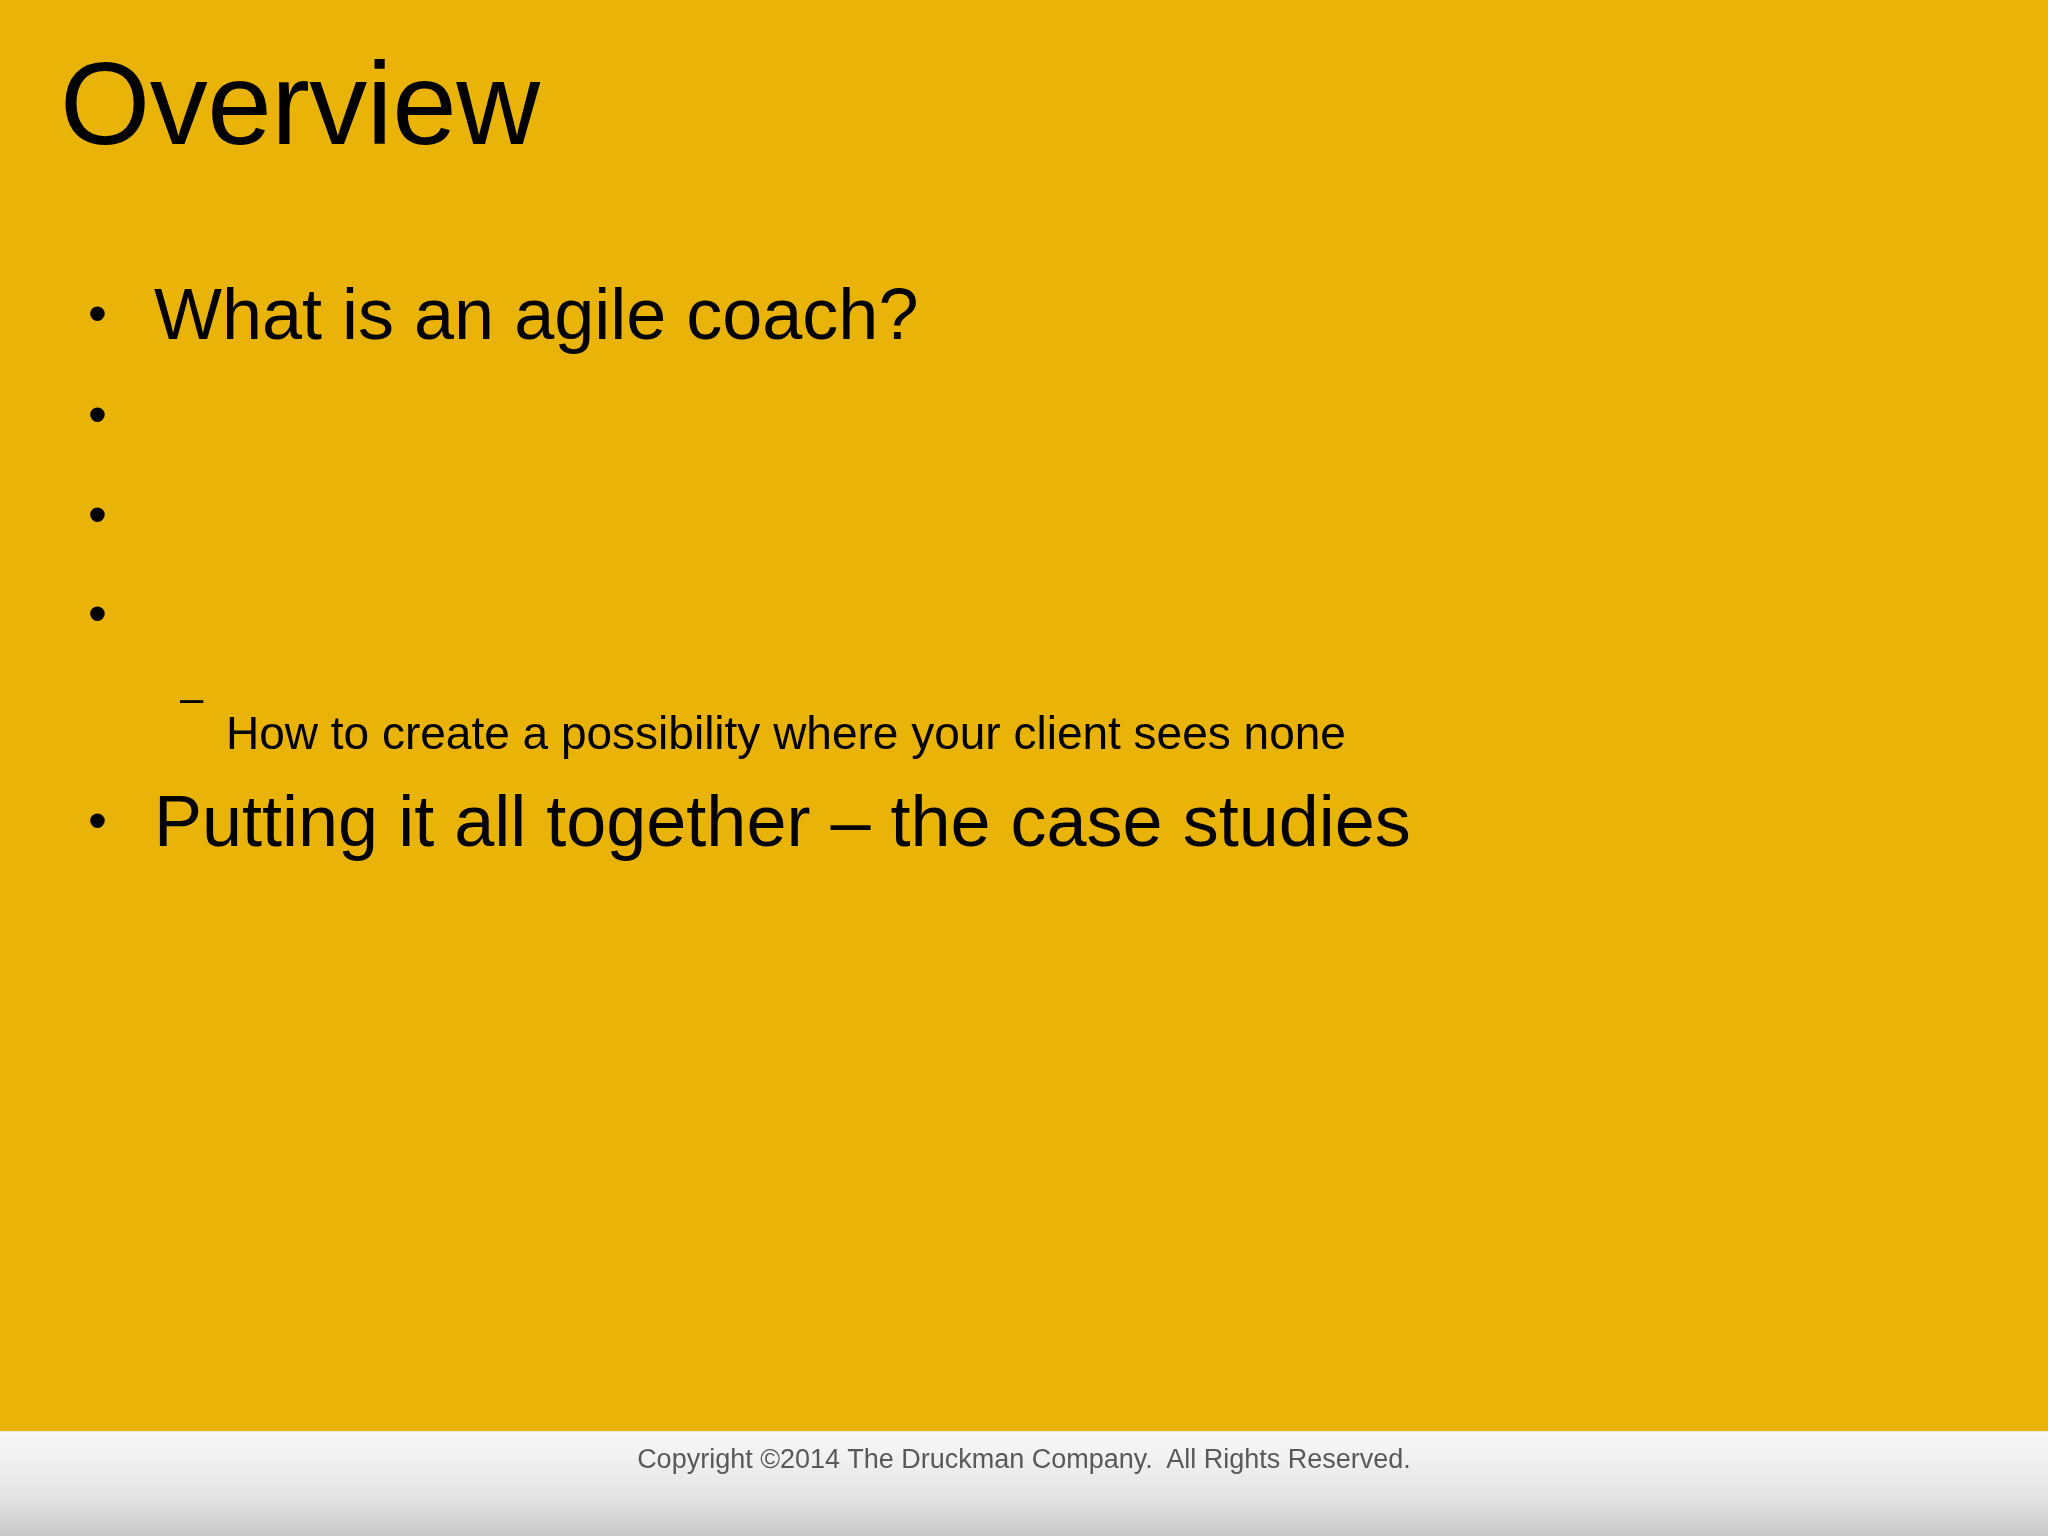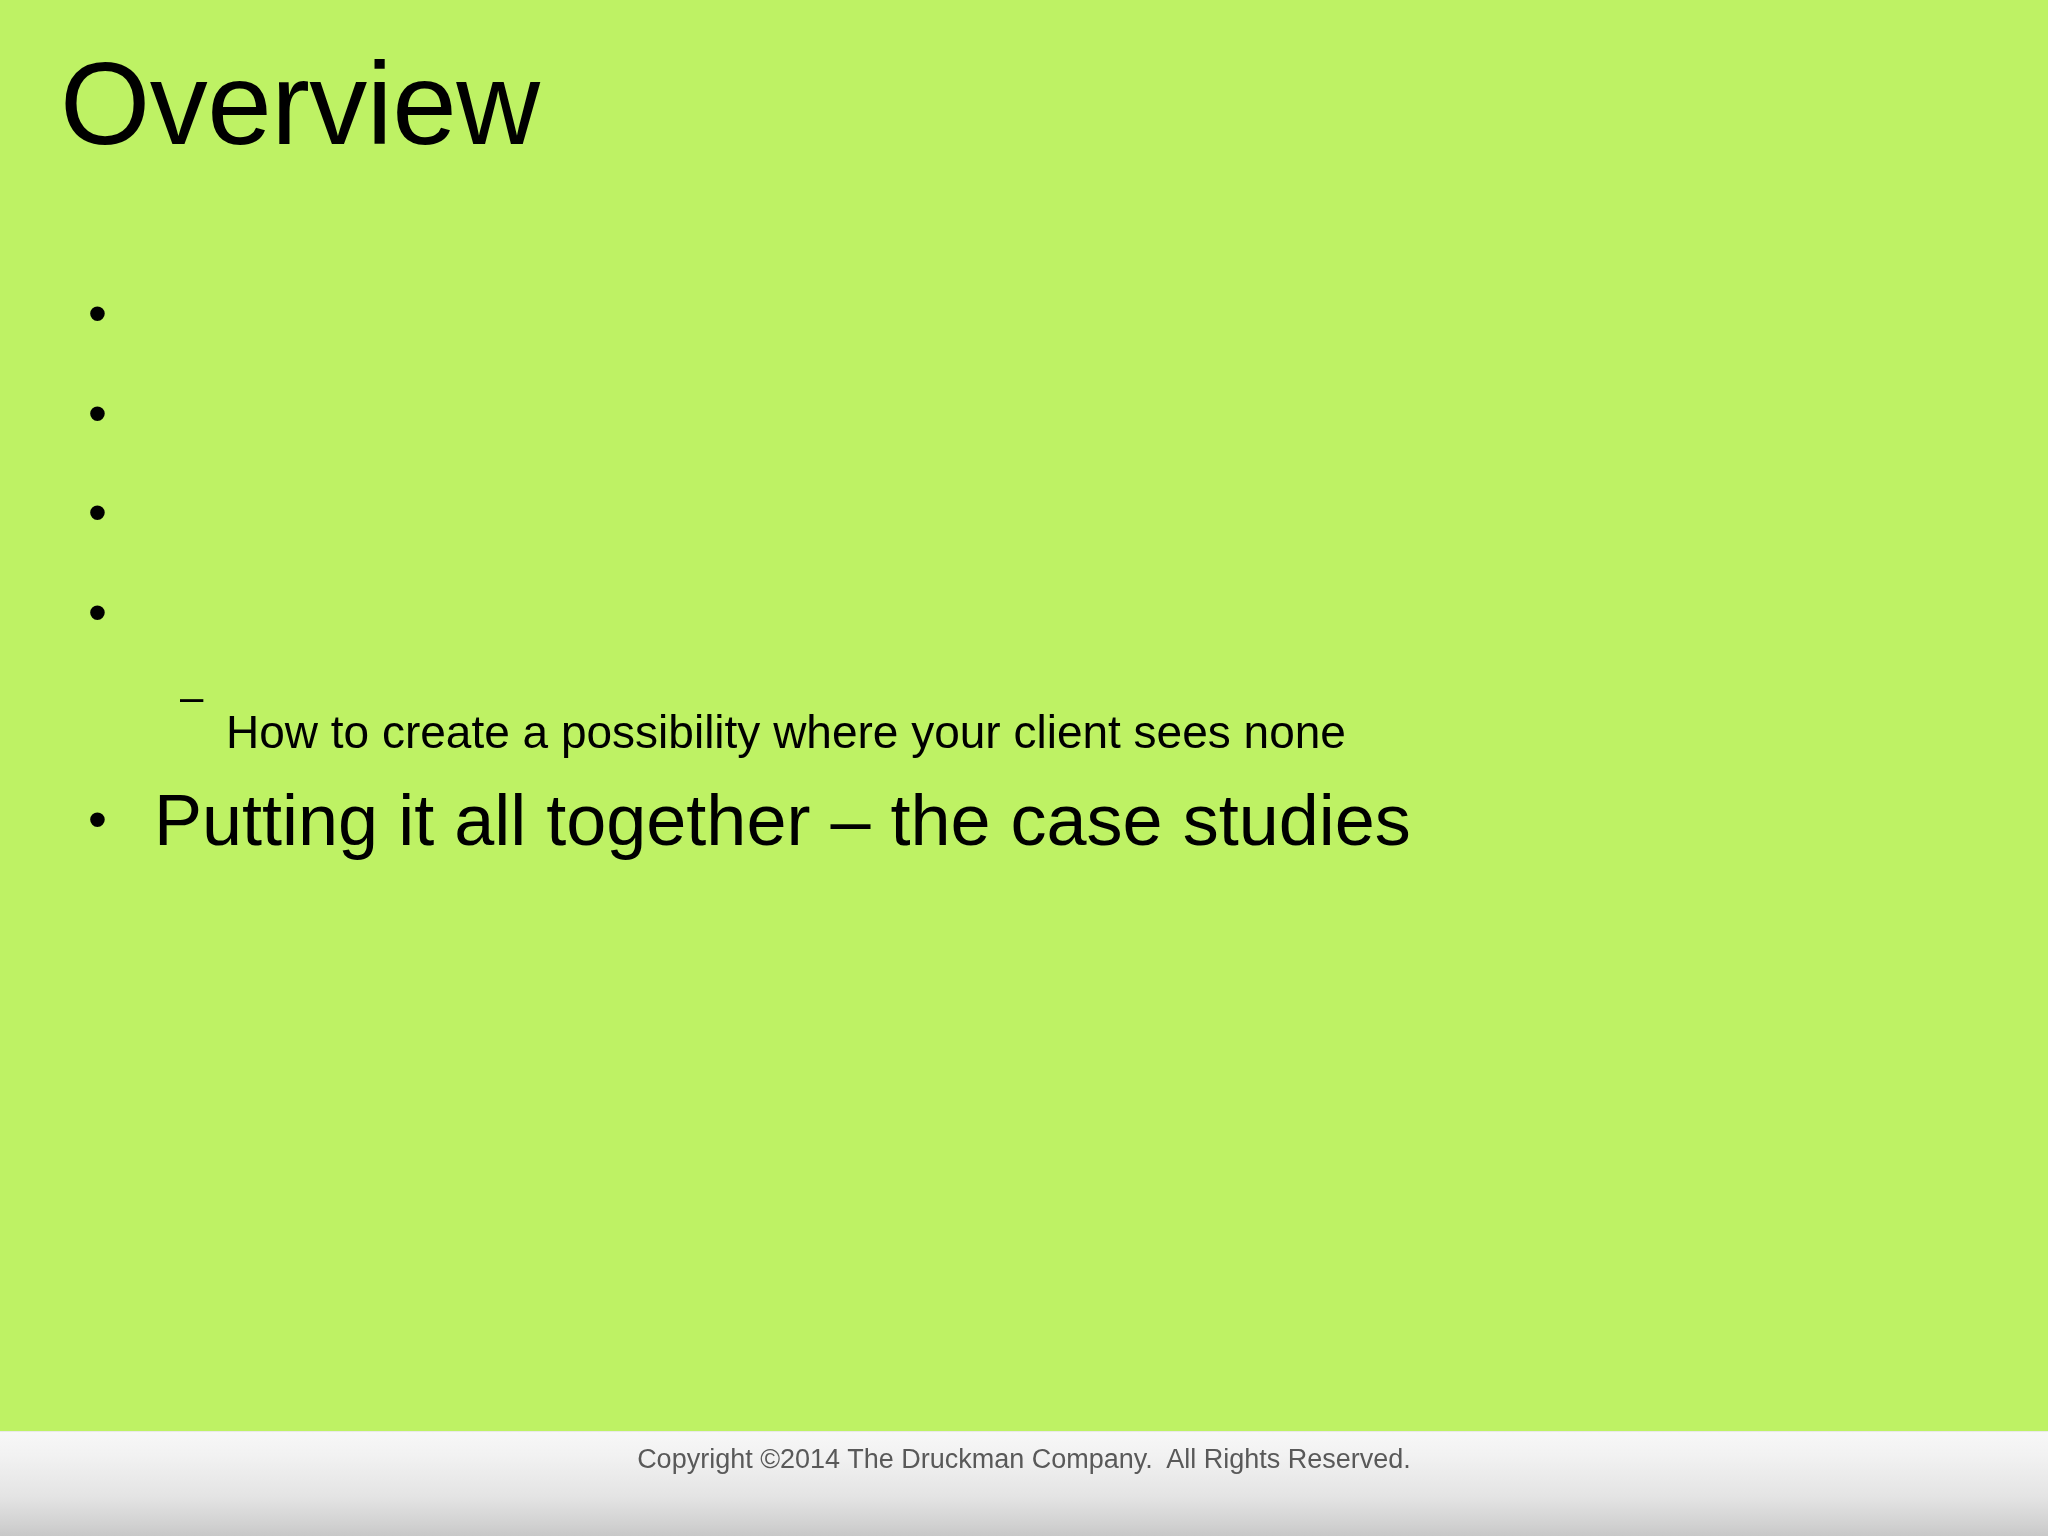--- a/index.html
+++ b/index.html
@@ -11,21 +11,21 @@
     width: 2048px;
     height: 1536px;
     overflow: hidden;
     font-family: "Liberation Sans", sans-serif;
     -webkit-font-smoothing: antialiased;
   }
   .slide {
     position: relative;
     width: 2048px;
     height: 1536px;
-    background: #bef264;
+    background: #eab308;
     box-sizing: border-box;
   }
 
   
   .slide-title {
     position: absolute;
     left: 60px;
     top: 40px;
     width: 1900px;
     font-size: 116px;
@@ -123,20 +123,21 @@
 <body>
 
 <div class="slide">
 
   <div class="slide-title">Overview</div>
 
   <div class="body-list">
 
     <div class="bullet-row level-1 gap-medium">
       <span class="bullet-marker">•</span>
+      <span class="bullet-text">What is an agile coach?</span>
     </div>
 
     <div class="bullet-row level-1 gap-medium">
       <span class="bullet-marker">•</span>
     </div>
 
     <div class="bullet-row level-1 gap-medium">
       <span class="bullet-marker">•</span>
     </div>
 

